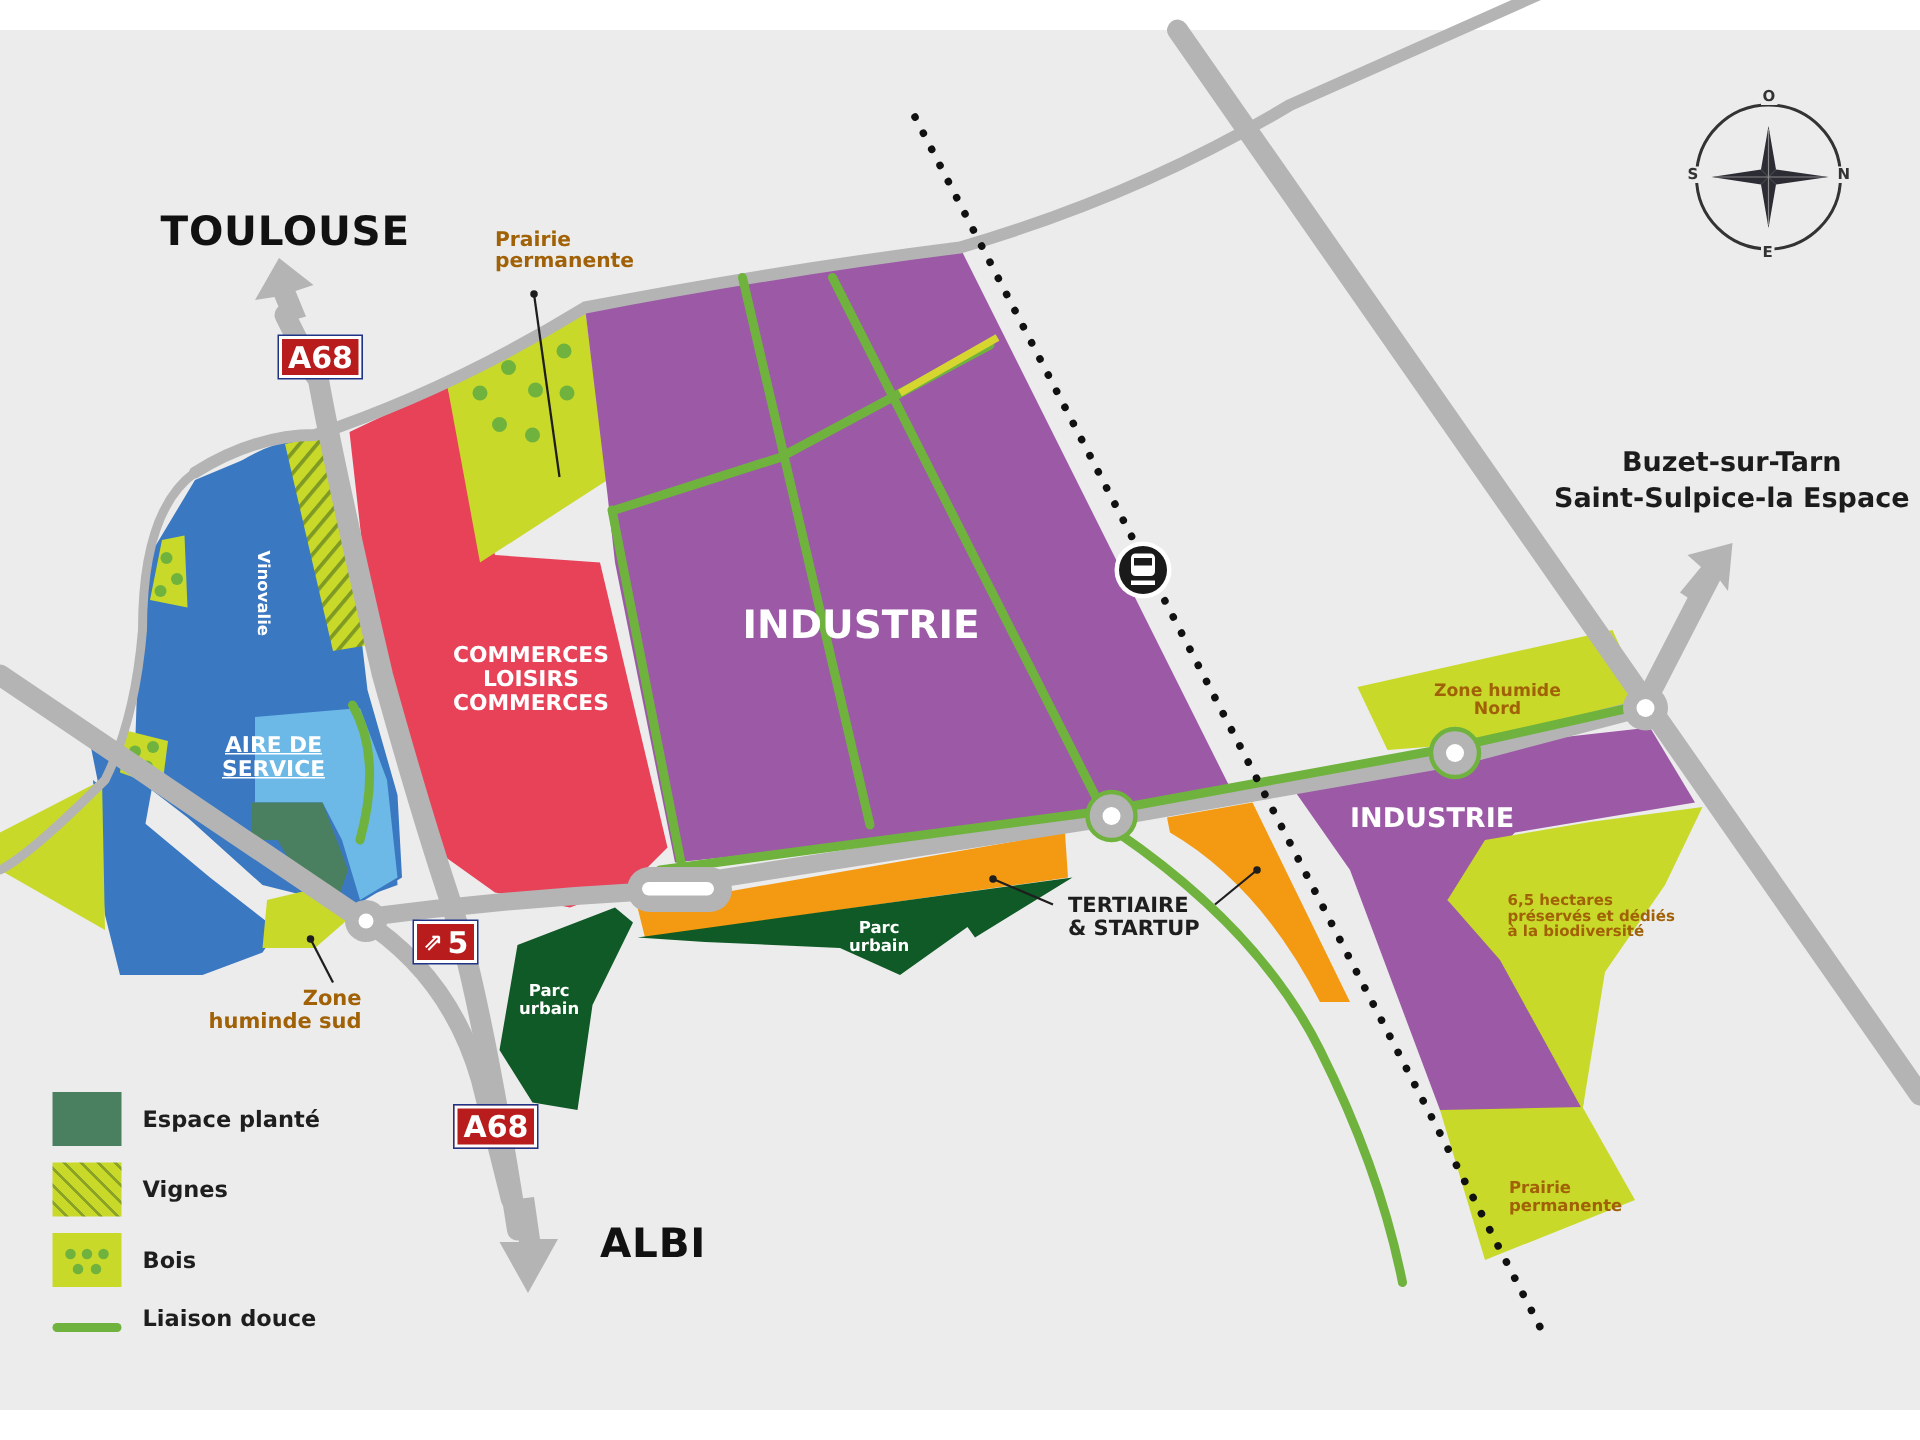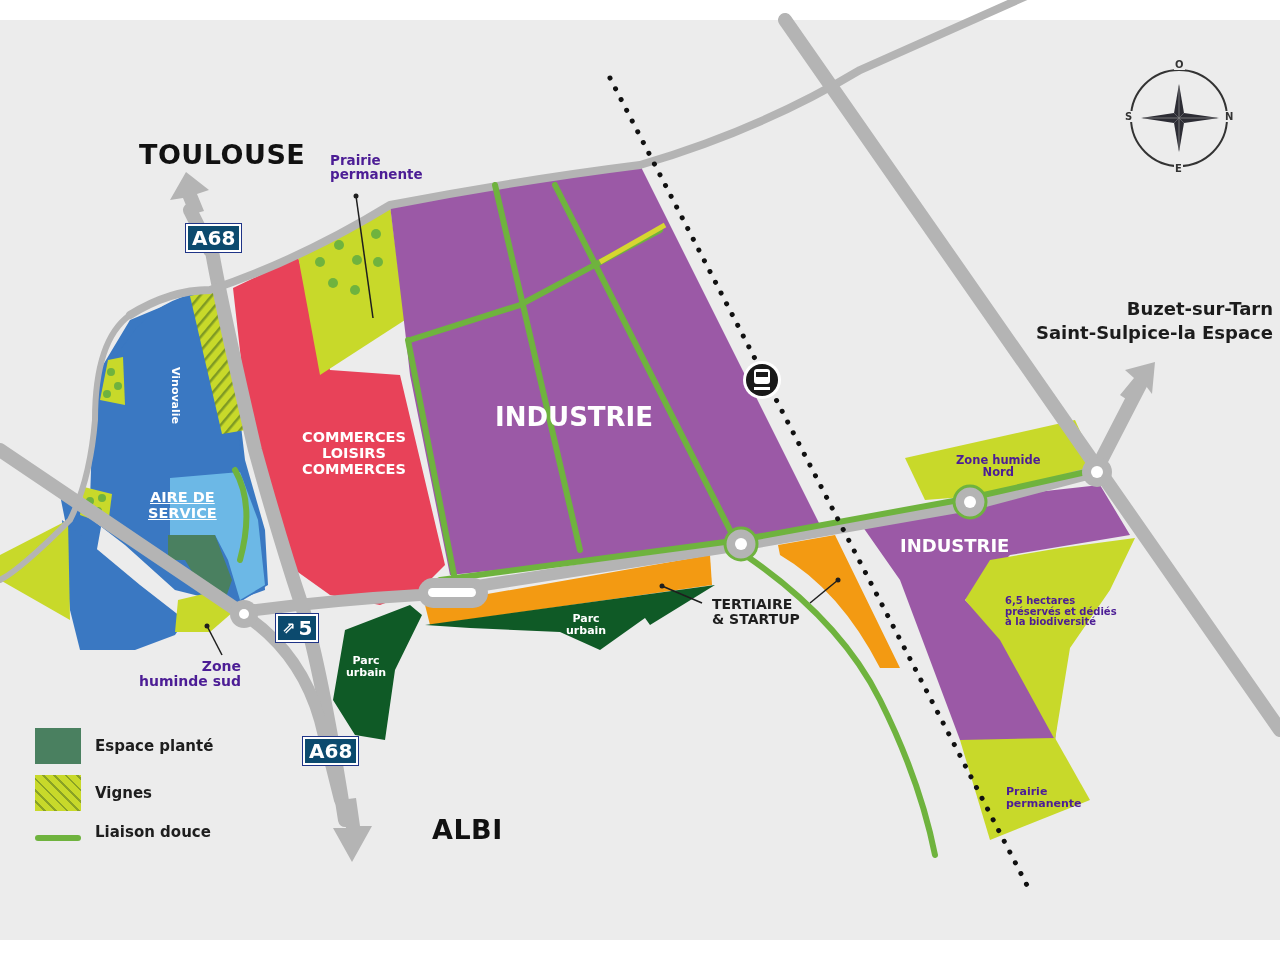--- a/index.html
+++ b/index.html
@@ -1,25 +1,25 @@
 <!DOCTYPE html>
 <html><head>
 <meta charset="utf-8">
 <style>
   html, body { margin: 0; padding: 0; background: #ffffff; }
   body { width: 1280px; height: 960px; position: relative; overflow: hidden; font-family: "DejaVu Sans", sans-serif; }
   .map-frame { position: absolute; left: 0; top: 20px; width: 1280px; height: 920px; background: #ececec; }
   .map-svg { position: absolute; left: 0; top: 0; width: 1280px; height: 960px; }
   .lbl { position: absolute; font-family: "DejaVu Sans", sans-serif; font-weight: bold; line-height: 1.0; white-space: nowrap; }
-  .city { font-size: 27px; color: #111; letter-spacing: 0.5px; margin-left: 32px; }
+  .city { font-size: 27px; color: #111; letter-spacing: 0.5px; }
   .dest { font-size: 18px; color: #1c1c1c; text-align: right; line-height: 1.35; }
   .zone-white { color: #fff; text-align: center; }
-  .small-dark { font-size: 12.5px; color: #4c1d95; text-align: center; line-height: 1.05; }
+  .small-dark { font-size: 12.5px; color: #a16207; text-align: center; line-height: 1.05; }
   .small-white { font-size: 11px; color: #fff; text-align: center; line-height: 1.05; }
-  .road-sign { position: absolute; background: #0c4a6e; color: #fff; border: 2px solid #fff; outline: 1px solid #1f3487; font-weight: bold; font-size: 20px; padding: 0 4px; line-height: 24px; font-family: "DejaVu Sans", sans-serif; }
+  .road-sign { position: absolute; background: #b91c1c; color: #fff; border: 2px solid #fff; outline: 1px solid #1f3487; font-weight: bold; font-size: 20px; padding: 0 4px; line-height: 24px; font-family: "DejaVu Sans", sans-serif; }
   .legend { position: absolute; left: 35px; top: 722px; }
   .legend-item { display: flex; align-items: center; height: 47px; }
   .swatch { width: 46px; height: 36px; margin-right: 14px; flex: none; position: relative; }
   .swatch-line { width: 46px; height: 6px; border-radius: 3px; background: #6fb33e; margin-right: 14px; flex: none; margin-top: 12px; }
   .legend-label { font-size: 15px; font-weight: bold; color: #1e1e1e; text-align: center; }
   .compass { position: absolute; left: 1127px; top: 64px; width: 104px; height: 108px; }
   .compass-letter { position: absolute; font-size: 10px; font-weight: bold; color: #333; background: #ececec; padding: 0 1px; }
 </style>
 </head>
 <body>
@@ -151,21 +151,21 @@
   <g fill="#1e1e1e">
     <circle cx="356" cy="196" r="2.5"></circle>
       <circle cx="207" cy="626" r="2.5"></circle>
       <circle cx="662" cy="586" r="2.5"></circle>
       <circle cx="838" cy="580" r="2.5"></circle>
   </g>
 </svg>
 
 <div class="lbl city" style="left:107px;top:141px;">TOULOUSE</div>
 <div class="lbl city" style="left:400px;top:816px;">ALBI</div>
-<div class="lbl dest" style="right:7px;top:297px;">
+<div class="lbl dest" style="right:7px;top:297px;text-align:center;">
   <div>Buzet-sur-Tarn</div>
   <div>Saint-Sulpice-la Espace</div>
 </div>
 
 <div class="road-sign" style="left:186px;top:224px;">A68</div>
 <div class="road-sign" style="left:303px;top:737px;">A68</div>
 <div class="road-sign" style="left:276px;top:614px;display:flex;align-items:center;gap:3px;">
   <span style="font-size:16px;">⇗</span>
   <span>5</span>
 </div>
@@ -244,17 +244,29 @@
 
 <div class="legend">
   <div class="legend-item">
     <div class="swatch" style="background:#4a8060;"></div>
     <span class="legend-label">Espace planté</span>
   </div>
   <div class="legend-item">
     <div class="swatch" style="background:repeating-linear-gradient(45deg,#c8d92a 0 6px,#8aa225 6px 8px);"></div>
     <span class="legend-label">Vignes</span>
   </div>
+  <div class="legend-item">
+    <div class="swatch" style="background:#c8d92a;">
+      <svg width="46" height="36" style="position:absolute;left:0;top:0;">
+        <circle cx="12" cy="14" r="3.5" fill="#6fb33e"></circle>
+          <circle cx="23" cy="14" r="3.5" fill="#6fb33e"></circle>
+          <circle cx="34" cy="14" r="3.5" fill="#6fb33e"></circle>
+        <circle cx="17" cy="24" r="3.5" fill="#6fb33e"></circle>
+          <circle cx="29" cy="24" r="3.5" fill="#6fb33e"></circle>
+      </svg>
+    </div>
+    <span class="legend-label">Bois</span>
+  </div>
   <div class="legend-item" style="height:32px;">
     <div class="swatch-line"></div>
     <span class="legend-label">Liaison douce</span>
   </div>
 </div>
 
 </body></html>

